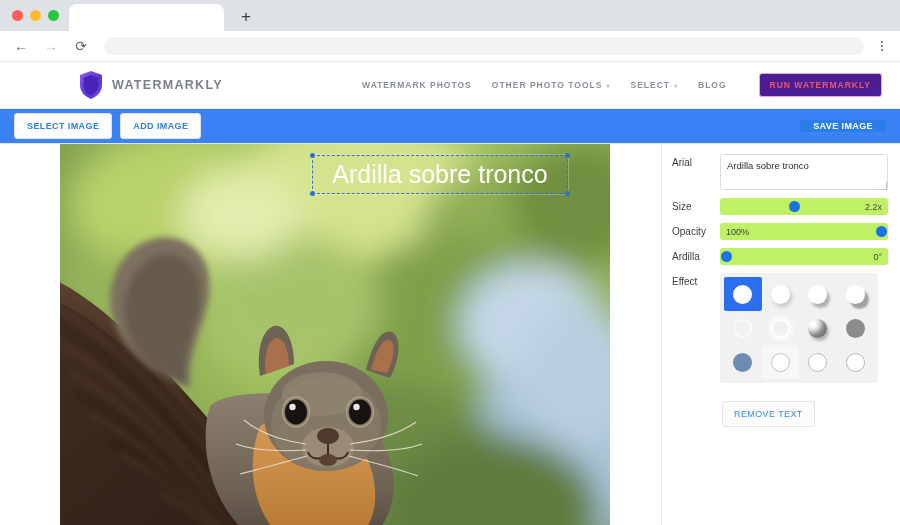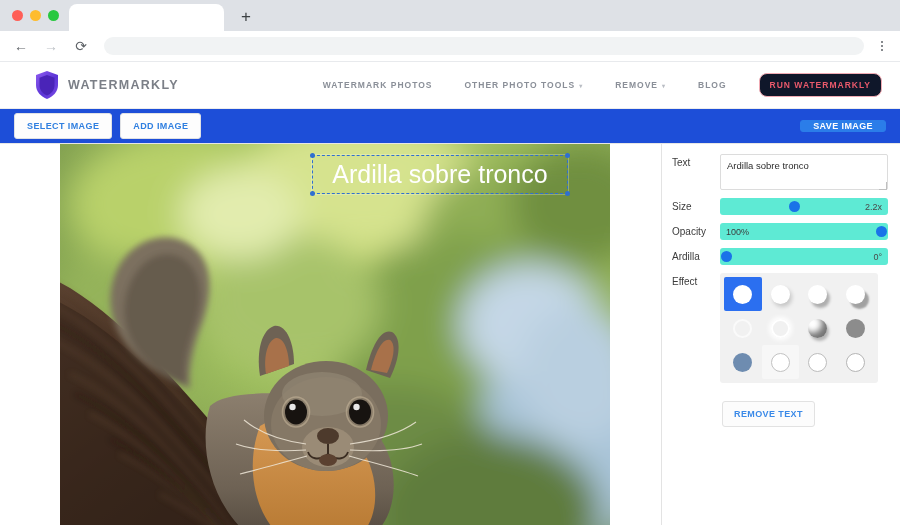--- a/index.html
+++ b/index.html
@@ -49,44 +49,44 @@
     margin: 0 8px 0 6px;
   }
   .kebab {
     width: 20px; display:flex; flex-direction:column; align-items:center; gap:2px;
   }
   .kebab i { width:2px; height:2px; border-radius:50%; background:#5f6368; display:block; }
 
   
   .site-header {
     height: 46px; background:#fff; display:flex; align-items:center;
-    padding: 0 18px 0 34px; position: relative; text-align: center;
+    padding: 0 18px 0 78px; position: relative; text-align: center;
   }
   .logo-wrap { display:flex; align-items:center; gap: 8px; }
   .logo-shield { width: 26px; height: 30px; display:block; }
   .logo-text {
     font-size: 12.5px; letter-spacing: 1.3px; color:#7b7f87; font-weight:600;
   }
   .mainnav {
-    margin-left: auto; display:flex; align-items:center; gap: 32px;
+    margin-left: auto; display:flex; align-items:center; gap: 20px;
   }
   .navlink {
     font-size: 8.5px; letter-spacing: 1.0px; color:#8a8f98; font-weight:700;
     white-space: nowrap; display:flex; align-items:center; gap:4px;
   }
   .caret { font-size:6px; color:#b9bdc4; }
   .btn-run {
     font-size: 8.5px; letter-spacing: 1.0px; color:#e8596b; font-weight:700;
-    border: 1px solid #f0aab3; border-radius: 8px; padding: 6px 10px;
-    white-space: nowrap; background:#0f172a;
+    border: 1px solid #f0aab3; border-radius: 3px; padding: 6px 10px;
+    white-space: nowrap; background:#4c1d95;margin-left:12px;
   }
 
   
   .toolbar {
-    height: 36px; background:#1d4ed8; border-top:1px solid #ececec;
+    height: 36px; background:#3b82f6; border-top:1px solid #ececec;
     border-bottom: 1px solid #e6e6e6;
     display:flex; align-items:center; gap: 8px; padding: 0 14px;
   }
   .tbtn {
     font-size: 9px; font-weight:700; letter-spacing:0.4px; color:#2f7fe0;
     background:#fdfdfd; border:1px solid #dfe1e5; border-radius:3px;
     padding: 7px 12px; white-space:nowrap;
   }
   .save-btn {
     margin-left:auto; background:#2b7de9; border:1px solid #2b7de9;
@@ -152,21 +152,21 @@
   .select-val { font-size: 13px; color:#1b1b1b; flex:1; }
   .select-caret { font-size: 10px; color:#555; }
 
   .swatch {
     width: 30px; height: 16px; border: 1px solid #d6d6d6; border-radius: 2px;
     background: #ffffff;
   }
 
   .slider {
     position: relative; height: 17px; width: 100%;
-    background:#5eead4; border-radius: 3px;
+    background:#bef264; border-radius: 3px;
     display:flex; align-items:center;
   }
   .slider .knob {
     position:absolute; width:11px; height:11px; border-radius:50%;
     background:#1a73e8; top:3px;
   }
   .slider .val-right {
     position:absolute; right: 6px; font-size: 9px; color:#4a4a4a;
   }
   .slider .val-left {
@@ -190,21 +190,21 @@
   .eff {
     height: 34px; display:flex; align-items:center; justify-content:center;
     border-radius: 2px;
   }
   .eff.sel { background:#2b6ff0; }
   .eff.tint { background:#f7f7f7; }
   .circ { width: 19px; height: 19px; border-radius:50%; }
 
   .remove-btn {
     margin-top: 10px; margin-left: 50px;
-    display:inline-block; font-size: 9px; font-weight:700; letter-spacing:0.4px;
+    display:inline-block; font-size: 9px; font-weight:400; letter-spacing:0.4px;
     color:#3b8ae8; background:#fcfcfc; border:1px solid #e2e2e2;
     border-radius:3px; padding: 7px 11px; text-align: right;
   }
 </style>
 </head>
 <body>
 
 <div class="browser">
 
   <div class="tabbar">
@@ -250,21 +250,21 @@
     </div>
     <div class="mainnav">
       <span class="navlink">
         <span>WATERMARK PHOTOS</span>
       </span>
       <span class="navlink">
         <span>OTHER PHOTO TOOLS</span>
         <span class="caret">▾</span>
       </span>
       <span class="navlink">
-        <span>REMOVE</span>
+        <span>SELECT</span>
         <span class="caret">▾</span>
       </span>
       <span class="navlink">
         <span>BLOG</span>
       </span>
       <span class="btn-run">RUN WATERMARKLY</span>
     </div>
   </div>
 
   <div class="toolbar">
@@ -412,21 +412,21 @@
           <span class="handle" style="left:-3px; bottom:-3px;"></span>
           <span class="handle" style="right:-3px; bottom:-3px;"></span>
         </div>
         <div class="wm-text">Ardilla sobre tronco</div>
       </div>
     </div>
 
     <div class="panel">
 
       <div class="row">
-        <div class="row-label">Text</div>
+        <div class="row-label">Arial</div>
         <div class="ctl ta-wrap">
           <div class="textarea">Ardilla sobre tronco</div>
           <span class="ta-grip"></span>
         </div>
       </div>
 
 
 
       <div class="row">
         <div class="row-label">Size</div>

